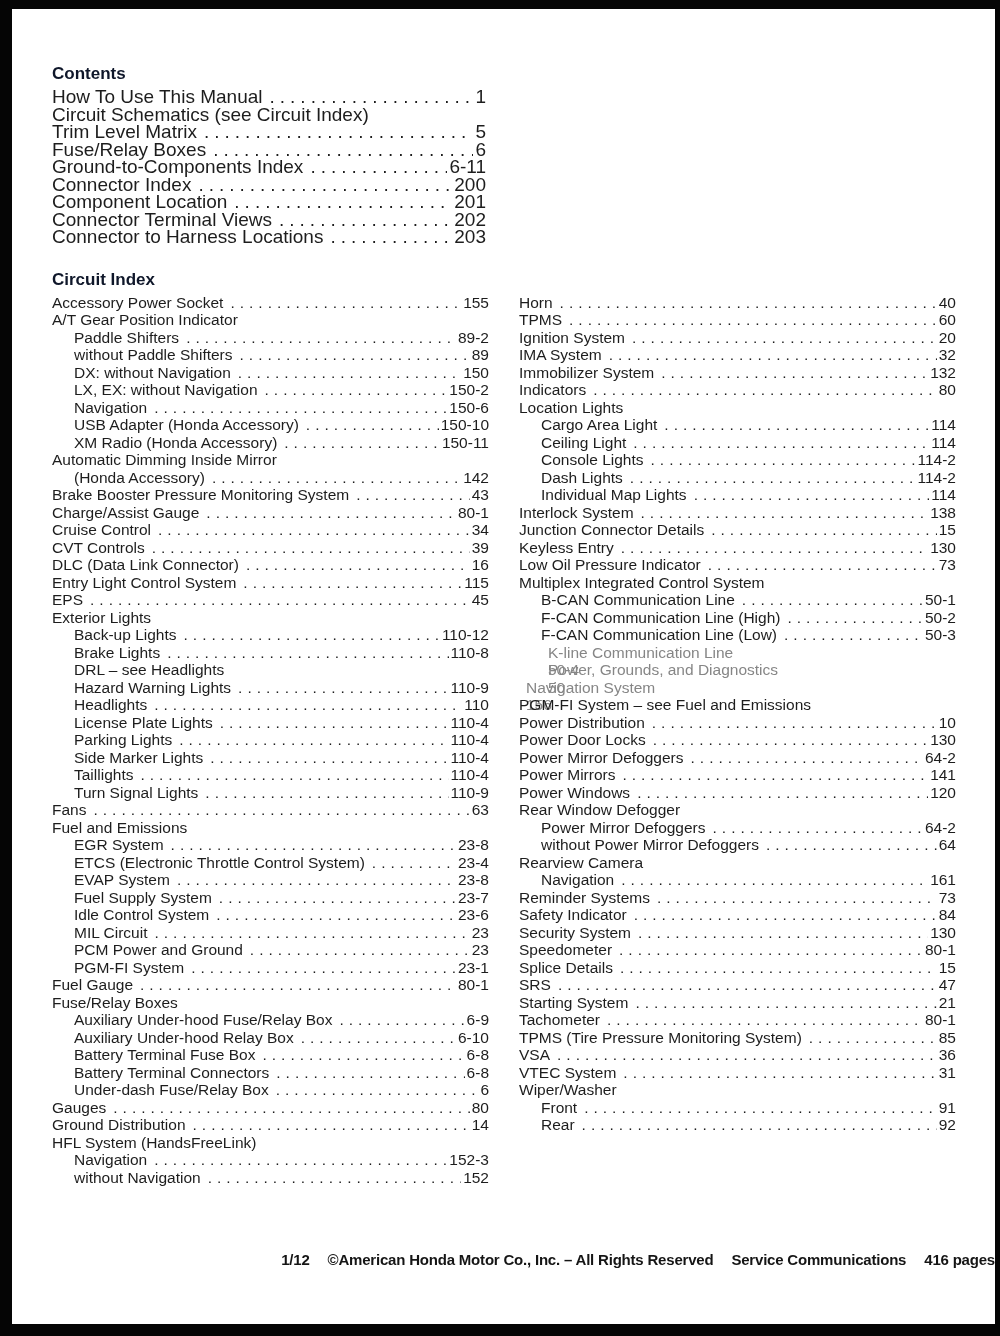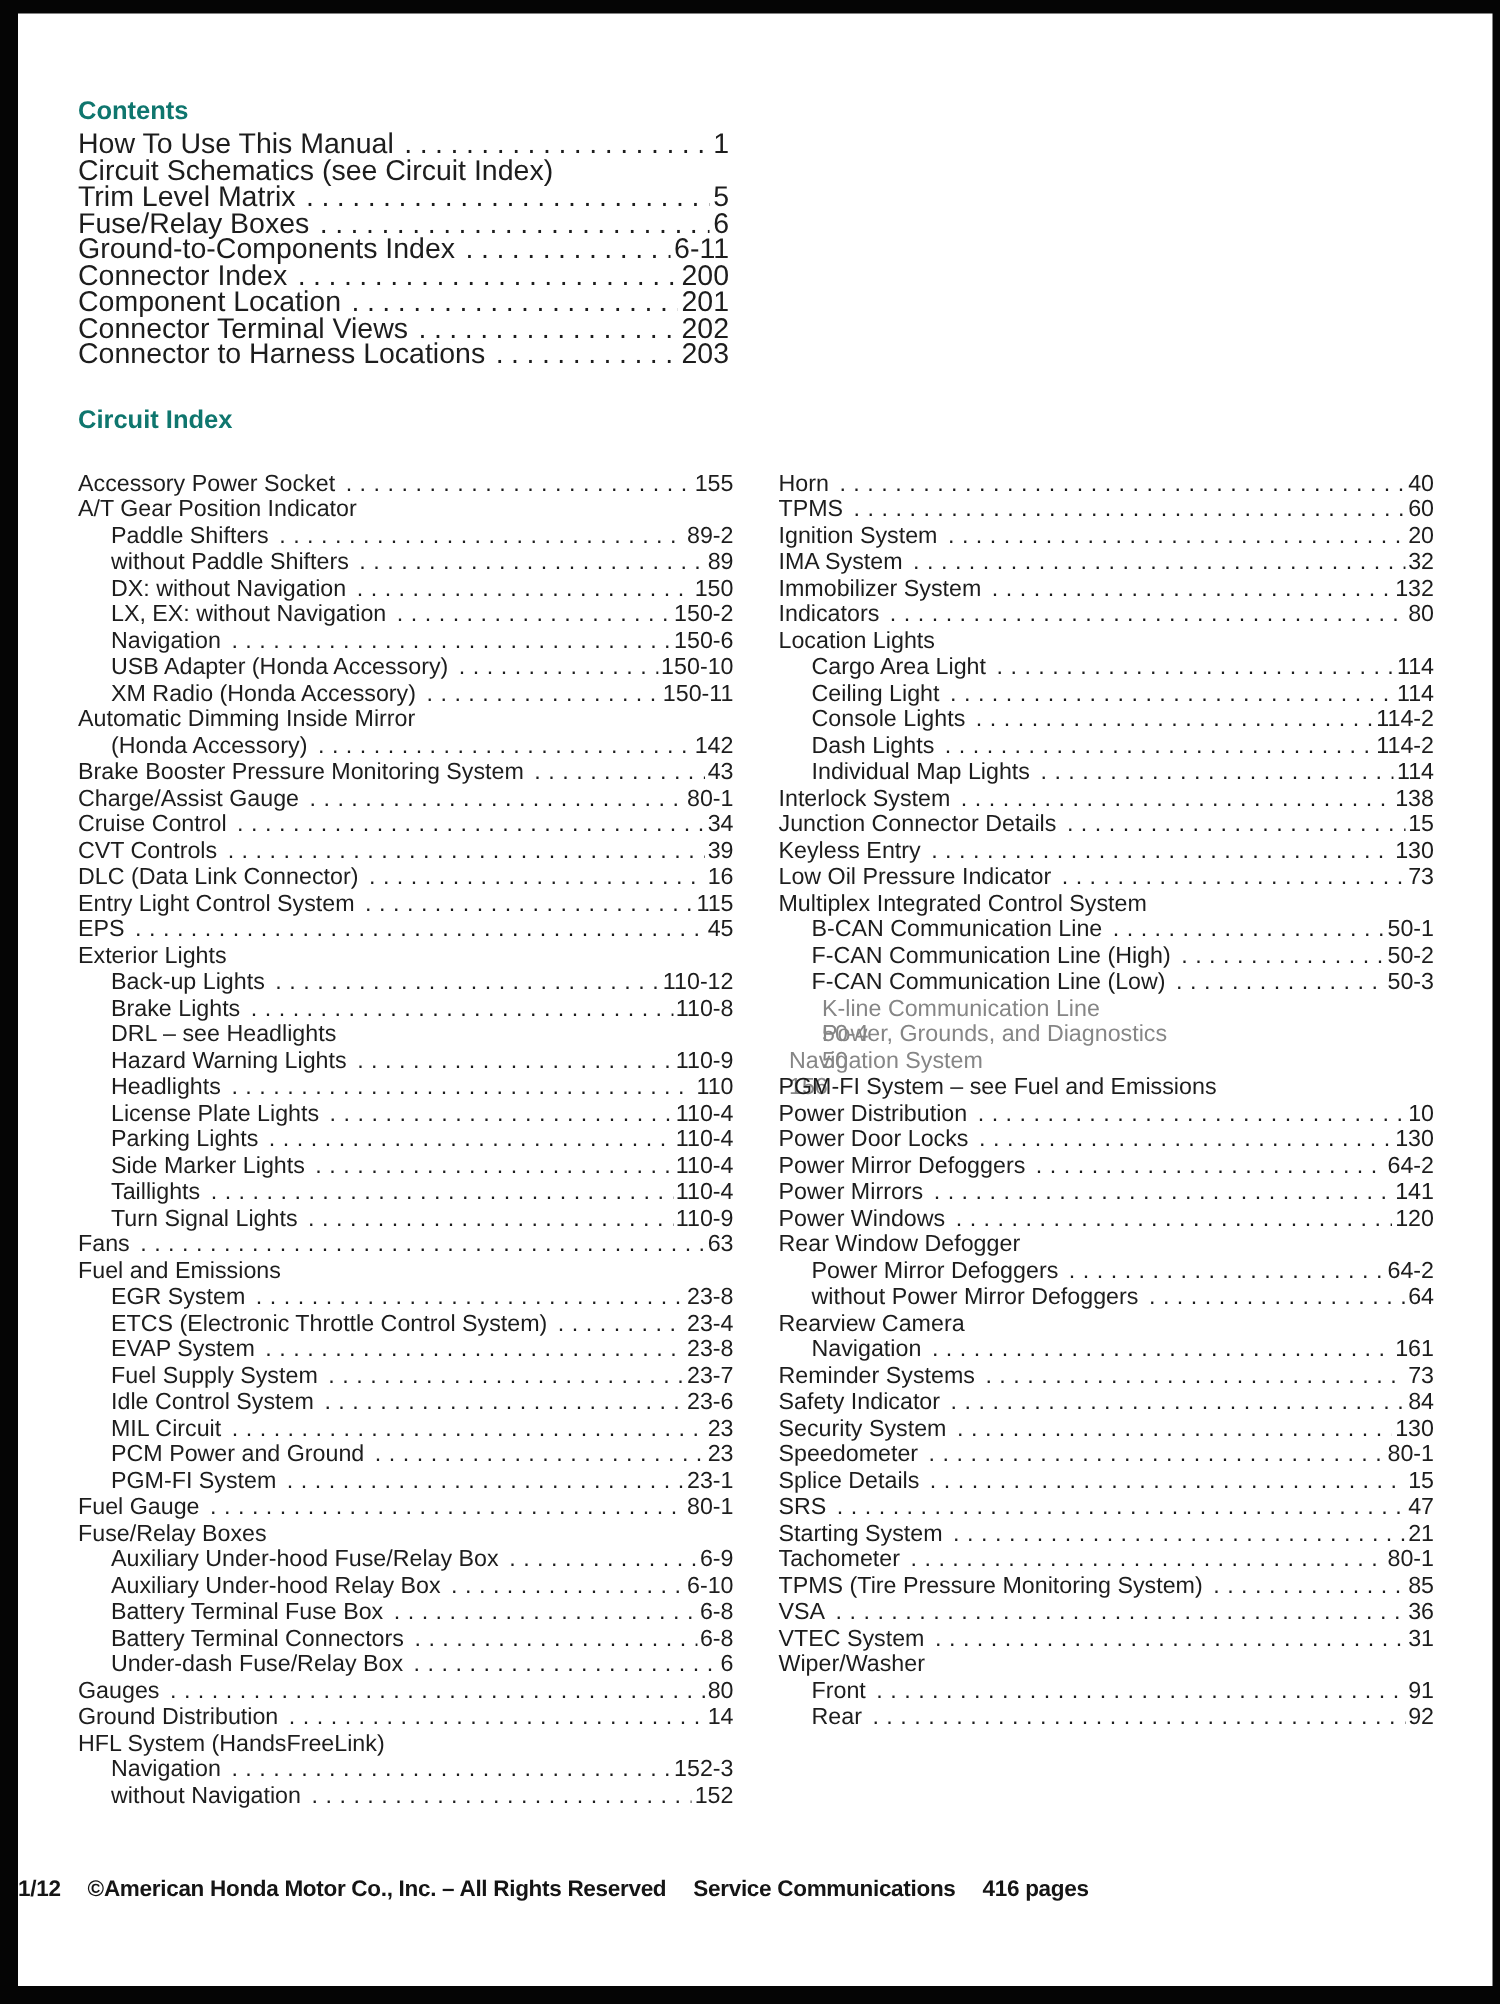--- a/index.html
+++ b/index.html
@@ -26,40 +26,39 @@
     background: #ffffff;
     color: #1d1d1d;
   }
   .content {
     padding: 56px 0 0 40px;
   }
   .section-title {
     font-size: 17px;
     line-height: 17px;
     font-weight: bold;
-    color: #0f766e;
+    color: #0f172a;
     margin: 0 0 6px 0;
   }
   .contents-list {
     width: 434px;
     font-size: 19px;
   }
   .circuit-title {
     margin-top: 25px;
   }
   .columns {
     display: flex;
     gap: 30px;
     width: 904px;
     align-items: flex-start;
     font-size: 15.5px;
   }
   .col {
     width: 437px;
-    margin-top: 20px;
   }
   .index-row {
     display: flex;
     align-items: baseline;
     height: 17.5px;
     line-height: 17.5px;
     white-space: nowrap;
   }
   .index-row.indent {
     padding-left: 22px;
@@ -80,21 +79,21 @@
   }
   .pagenum {
     white-space: nowrap;
   }
   .footer {
     position: absolute;
     left: 0;
     right: 0;
     top: 1242px;
     display: flex;
-    justify-content: flex-start;
+    justify-content: flex-end;
     gap: 18px;
     font-size: 15px;
     font-weight: bold;
     color: #151515;
     letter-spacing: -0.2px;
   }
 </style>
 </head>
 <body>
 

